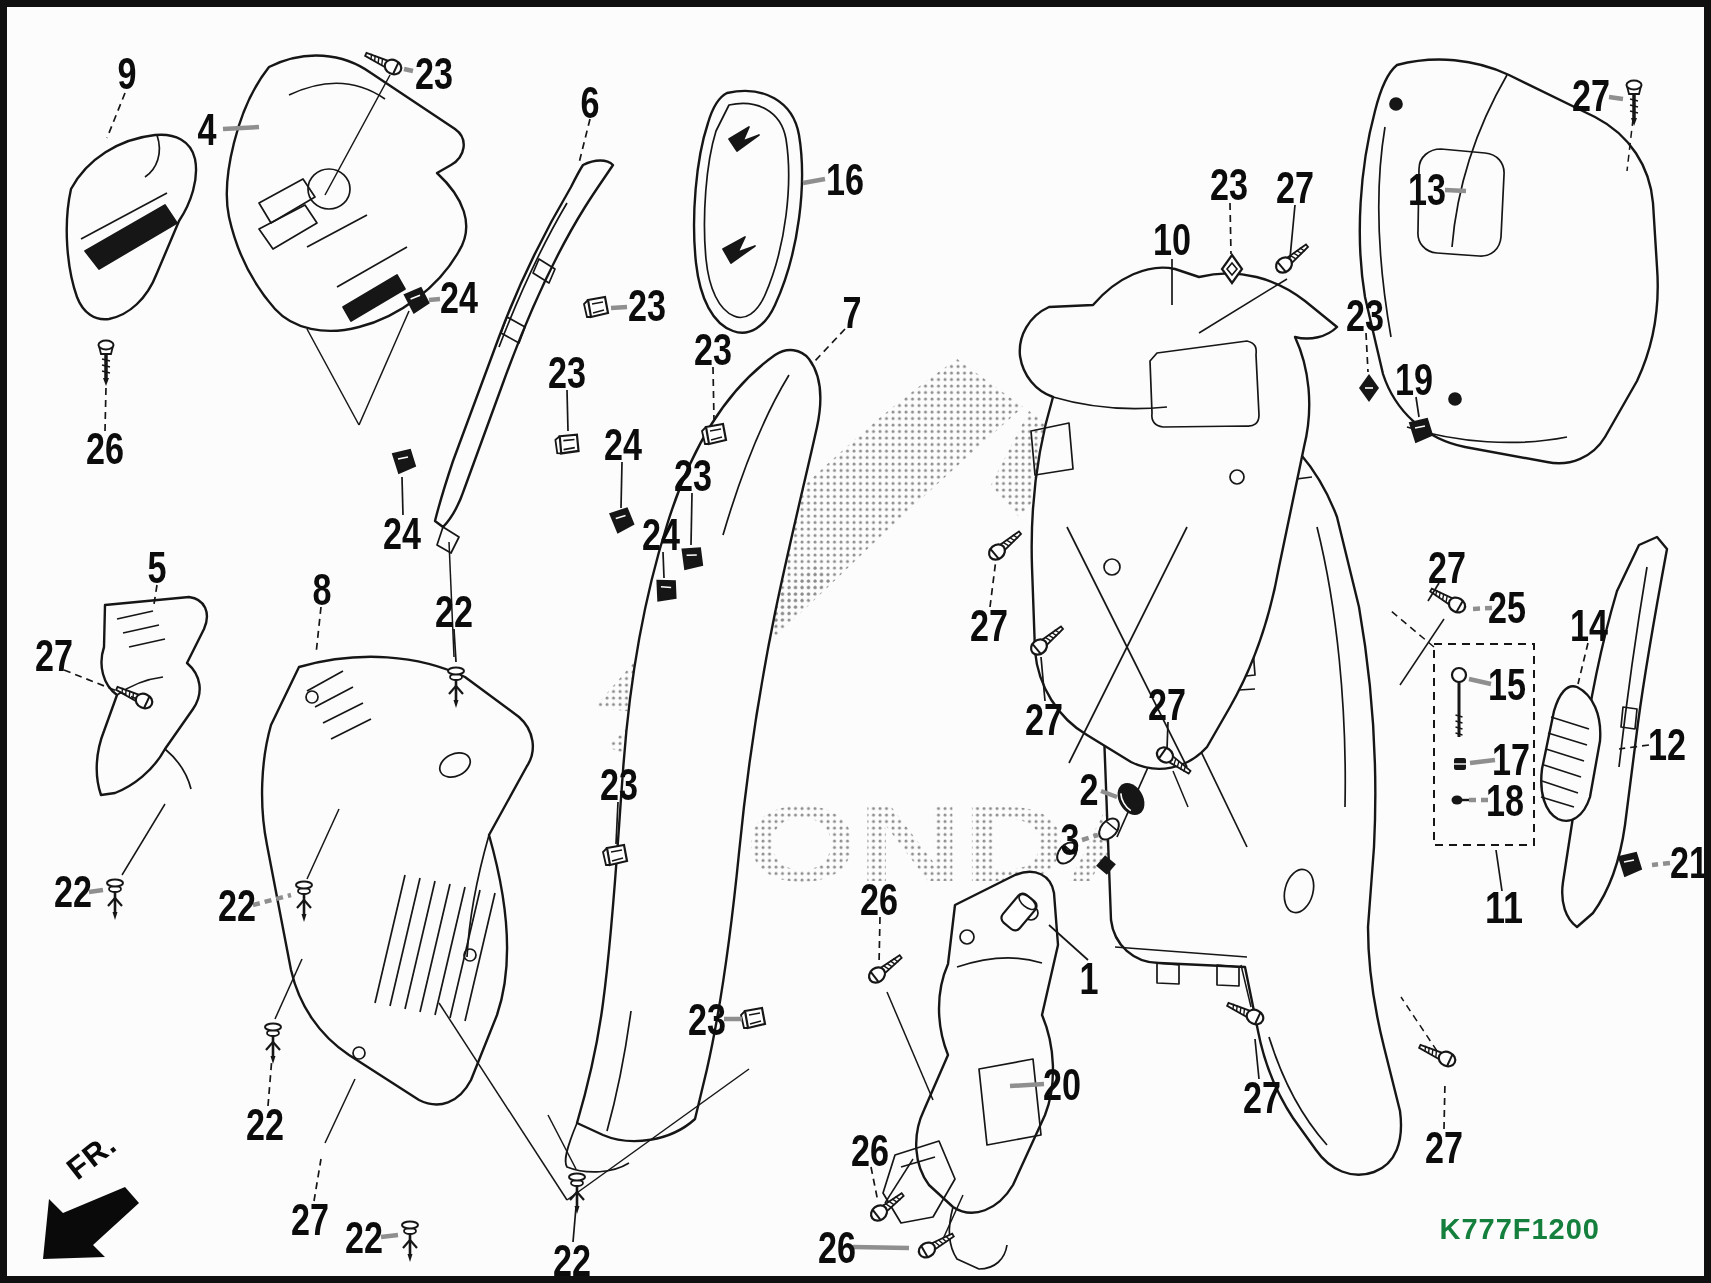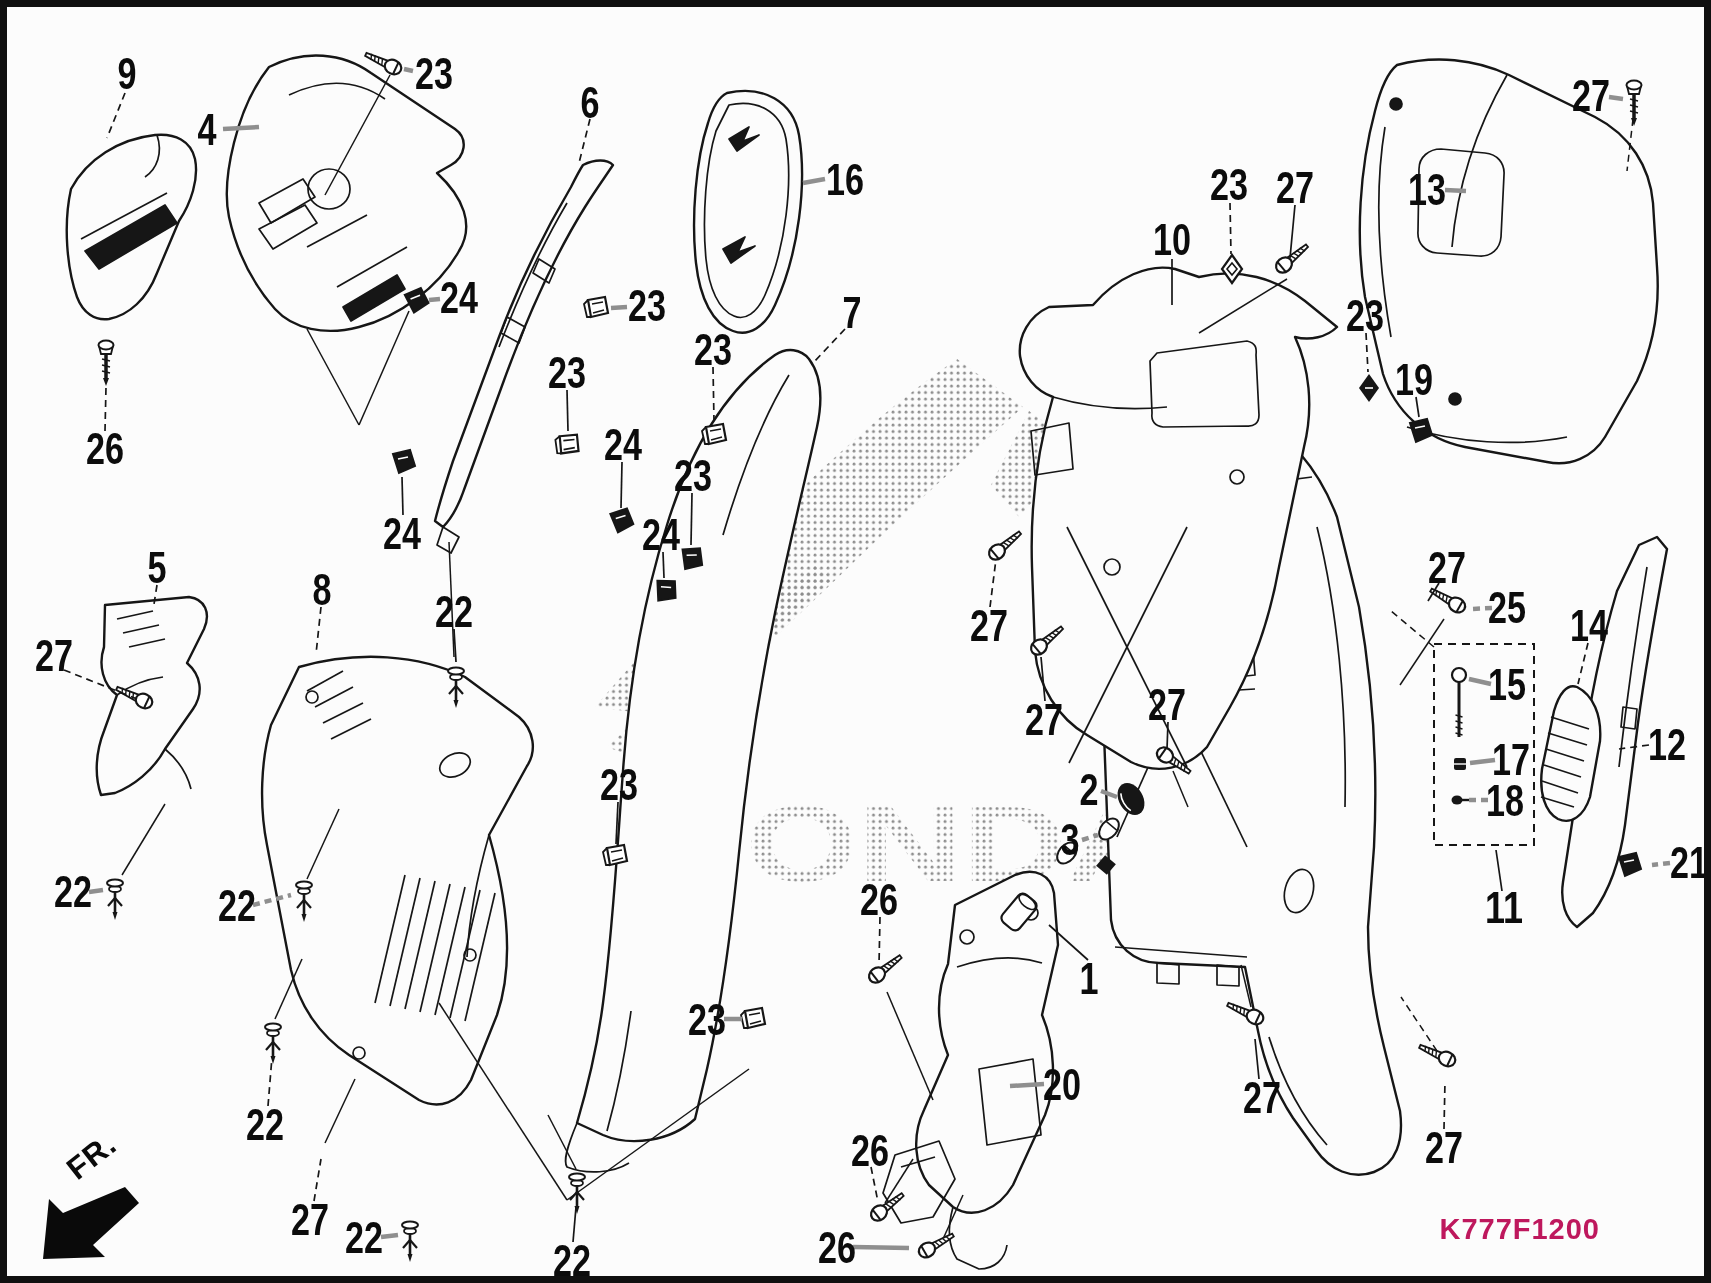--- a/index.html
+++ b/index.html
@@ -1,21 +1,21 @@
 <!DOCTYPE html>
 <html><head>
 <meta charset="utf-8">
 <style>
   html,body{margin:0;padding:0;background:#e8e8e8;}
   .frame{position:relative;width:1711px;height:1283px;background:#fcfcfc;
          border:7px solid #101010;box-sizing:border-box;overflow:hidden;
          font-family:"Liberation Sans",sans-serif;}
   svg{position:absolute;left:-7px;top:-7px;}
   .code{position:absolute;right:104px;bottom:30px;font-size:29px;font-weight:700;
-        color:#be185d;letter-spacing:1px;}
+        color:#15803d;letter-spacing:1px;}
   .fr{position:absolute;left:64px;top:1148px;font-size:31px;font-weight:700;
       color:#0a0a0a;transform:rotate(-38deg);transform-origin:left center;
       letter-spacing:1px;}
 </style>
 </head>
 <body>
 
 <div class="frame">
   <svg id="svg" width="1711" height="1283" viewBox="-7 -7 1711 1283">
       <defs>

